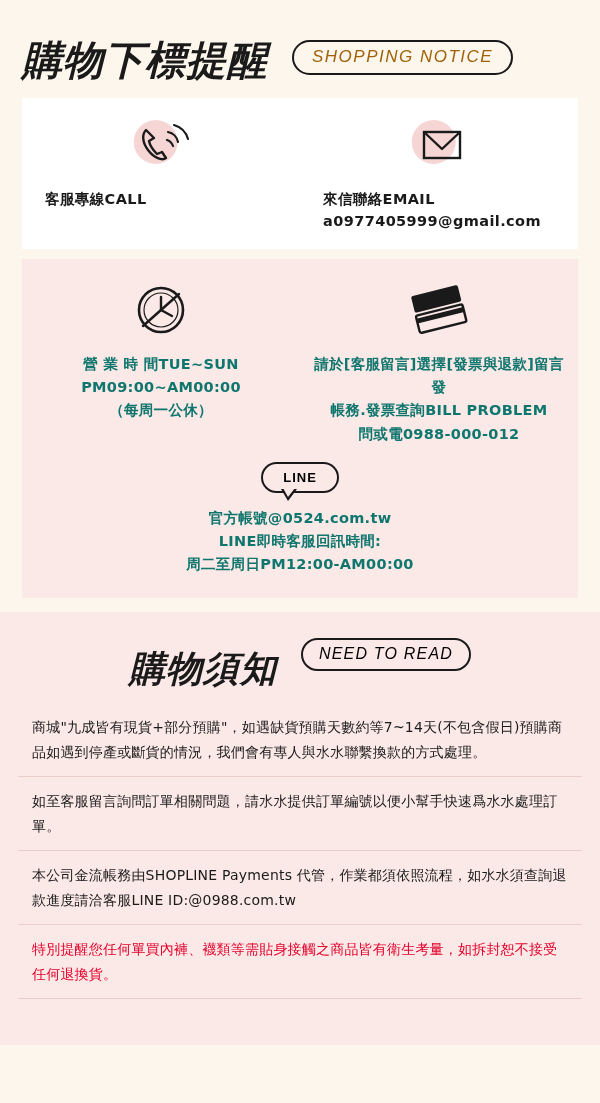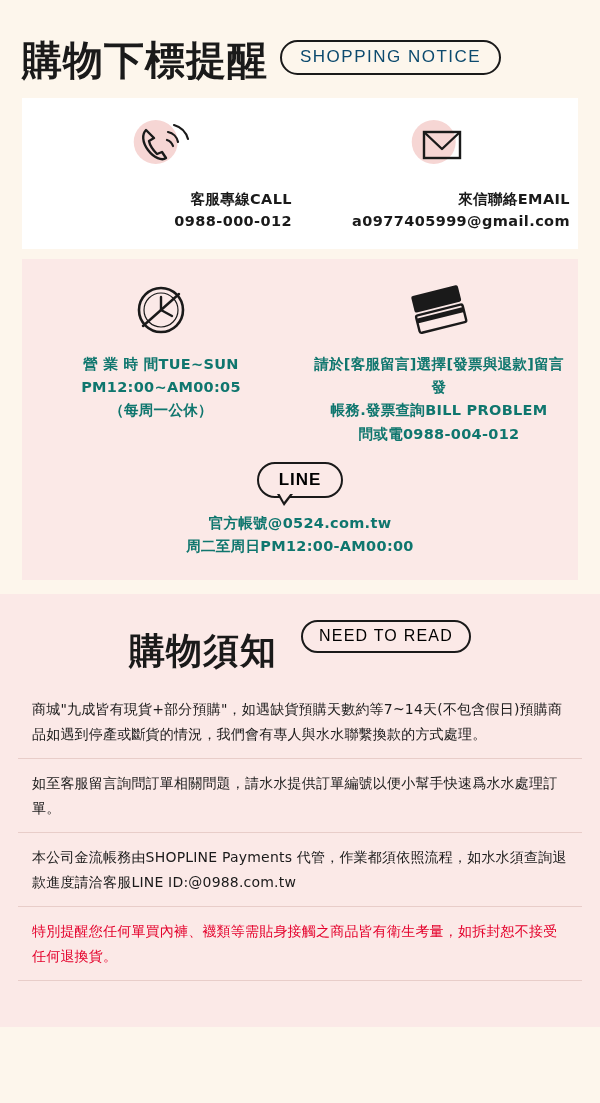--- a/index.html
+++ b/index.html
@@ -15,53 +15,54 @@
     background: #fdf6ec;
     position: relative;
     overflow: hidden;
   }
 
   
   .header {
     padding: 40px 22px 6px 22px;
     display: flex;
     align-items: flex-end;
-    gap: 12px;
+    gap: 24px;
+    font-style: italic;
   }
   .header-title {
     font-size: 40px;
     font-weight: bold;
     letter-spacing: 1px;
     color: #1a1a1a;
     line-height: 1;
     font-family: "DejaVu Sans", sans-serif;
   }
   .pill {
     border: 2px solid #1a1a1a;
     border-radius: 999px;
     padding: 5px 18px 6px 18px;
     font-size: 17px;
     letter-spacing: 1.5px;
-    color: #0c4a6e;
+    color: #a16207;
     white-space: nowrap;
     margin-bottom: 5px;
     background: transparent;
   }
 
   
   .contact-card {
     margin: 12px 22px 0 22px;
     background: #ffffff;
     display: flex;
     padding: 18px 0 16px 0;
   }
   .contact-col {
     flex: 1;
-    text-align: right;
-    padding: 0 8px;
+    text-align: left;
+    padding: 0 23px;
   }
   .icon-wrap {
     position: relative;
     height: 62px;
     display: flex;
     align-items: center;
     justify-content: center;
     margin-bottom: 10px;
   }
   .blob {
@@ -108,21 +109,21 @@
   }
   .line-block {
     text-align: center;
     margin-top: 16px;
   }
   .line-badge {
     display: inline-block;
     border: 2.5px solid #1a1a1a;
     border-radius: 999px;
     padding: 6px 20px;
-    font-size: 17px;
+    font-size: 13px;
     font-weight: bold;
     letter-spacing: 1px;
     position: relative;
     margin-bottom: 14px;
   }
   .line-badge::after {
     content: "";
     position: absolute;
     left: 18px;
     bottom: -10px;
@@ -148,20 +149,21 @@
     background: #fbe9e7;
     margin-top: 14px;
     padding-bottom: 22px;
   }
   .notice-header {
     display: flex;
     align-items: flex-end;
     justify-content: center;
     gap: 24px;
     padding: 26px 10px 8px 10px;
+    font-style: italic;
   }
   .notice-title {
     font-size: 36px;
     font-weight: bold;
     color: #1a1a1a;
     line-height: 1;
     letter-spacing: 1px;
     font-family: "DejaVu Sans", sans-serif;
   }
   .notice-pill {
@@ -206,21 +208,20 @@
         <span>
           <svg width="58" height="50" viewBox="0 0 58 50">
             <path d="M14 10 C10 14, 10 22, 16 30 C22 38, 30 41, 34 38 L30 32 L25 34 C21 30, 18 26, 17 21 L22 18 Z" fill="none" stroke="#1a1a1a" stroke-width="2.4" stroke-linejoin="round"></path>
             <path d="M36 12 C41 13, 45 17, 46 22" fill="none" stroke="#1a1a1a" stroke-width="2.2" stroke-linecap="round"></path>
             <path d="M35 20 C38 21, 40 23, 41 26" fill="none" stroke="#1a1a1a" stroke-width="2.2" stroke-linecap="round"></path>
             <path d="M42 5 C49 7, 54 12, 56 19" fill="none" stroke="#1a1a1a" stroke-width="2.2" stroke-linecap="round"></path>
           </svg>
         </span>
       </div>
       <div class="contact-line">客服專線CALL</div>
-      <div class="contact-line">0988-000-012</div>
     </div>
 
     <div class="contact-col">
       <div class="icon-wrap">
         <div class="blob"></div>
         <span>
           <svg width="58" height="50" viewBox="0 0 58 50">
             <rect x="14" y="12" width="36" height="26" fill="none" stroke="#1a1a1a" stroke-width="2.4"></rect>
             <path d="M14 12 L32 29 L50 12" fill="none" stroke="#1a1a1a" stroke-width="2.4" stroke-linejoin="round"></path>
           </svg>
@@ -241,46 +242,47 @@
             <svg width="64" height="60" viewBox="0 0 64 60">
               <circle cx="32" cy="30" r="22" fill="none" stroke="#1a1a1a" stroke-width="2.6"></circle>
               <circle cx="32" cy="30" r="17" fill="none" stroke="#1a1a1a" stroke-width="1.2"></circle>
               <line x1="32" y1="30" x2="32" y2="17" stroke="#1a1a1a" stroke-width="2.4" stroke-linecap="round"></line>
               <line x1="32" y1="30" x2="43" y2="36" stroke="#1a1a1a" stroke-width="2.4" stroke-linecap="round"></line>
               <line x1="14" y1="46" x2="50" y2="14" stroke="#1a1a1a" stroke-width="2.4" stroke-linecap="round"></line>
             </svg>
           </span>
         </div>
         <div class="info-line">營 業 時 間TUE~SUN</div>
-        <div class="info-line">PM12:00~AM00:05</div>
+        <div class="info-line">PM09:00~AM00:00</div>
         <div class="info-line">（每周一公休）</div>
       </div>
 
       <div class="info-col">
         <div class="icon-wrap">
           <span>
             <svg width="80" height="60" viewBox="0 0 80 60">
               <g transform="rotate(-14 40 30)">
                 <rect x="16" y="10" width="48" height="17" rx="2" fill="#1a1a1a"></rect>
                 <rect x="16" y="30" width="48" height="18" rx="2" fill="none" stroke="#1a1a1a" stroke-width="2.4"></rect>
                 <rect x="16" y="33" width="48" height="5" fill="#1a1a1a"></rect>
               </g>
             </svg>
           </span>
         </div>
         <div class="info-line">請於[客服留言]選擇[發票與退款]留言發</div>
         <div class="info-line">帳務.發票查詢BILL PROBLEM</div>
-        <div class="info-line">問或電0988-004-012</div>
+        <div class="info-line">問或電0988-000-012</div>
       </div>
 
     </div>
 
     <div class="line-block">
       <div class="line-badge">LINE</div>
       <div class="info-line">官方帳號@0524.com.tw</div>
+      <div class="info-line">LINE即時客服回訊時間:</div>
       <div class="info-line">周二至周日PM12:00-AM00:00</div>
     </div>
   </div>
 
   <div class="notice-section">
     <div class="notice-header">
       <div class="notice-title">購物須知</div>
       <div class="notice-pill">NEED TO READ</div>
     </div>
     <div class="notice-body" id="notice-body">

